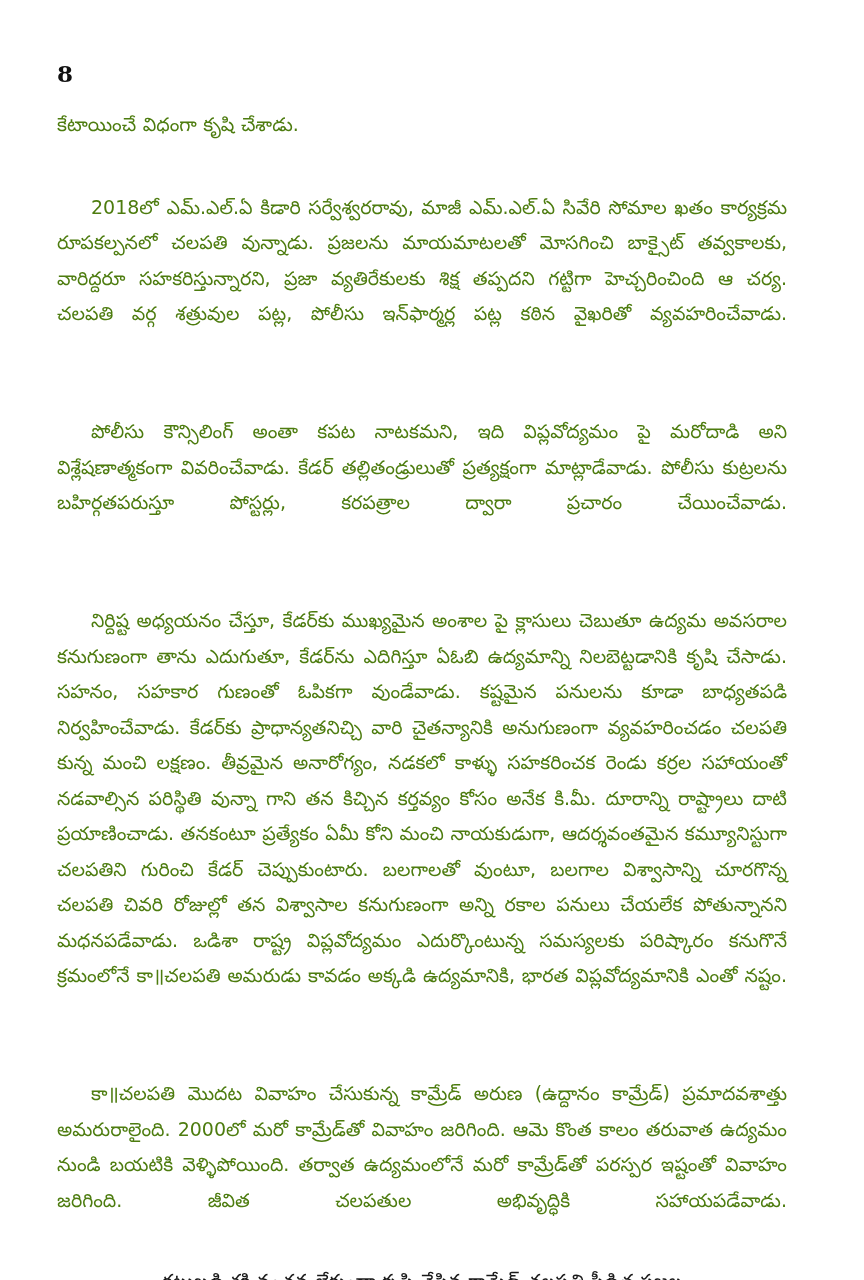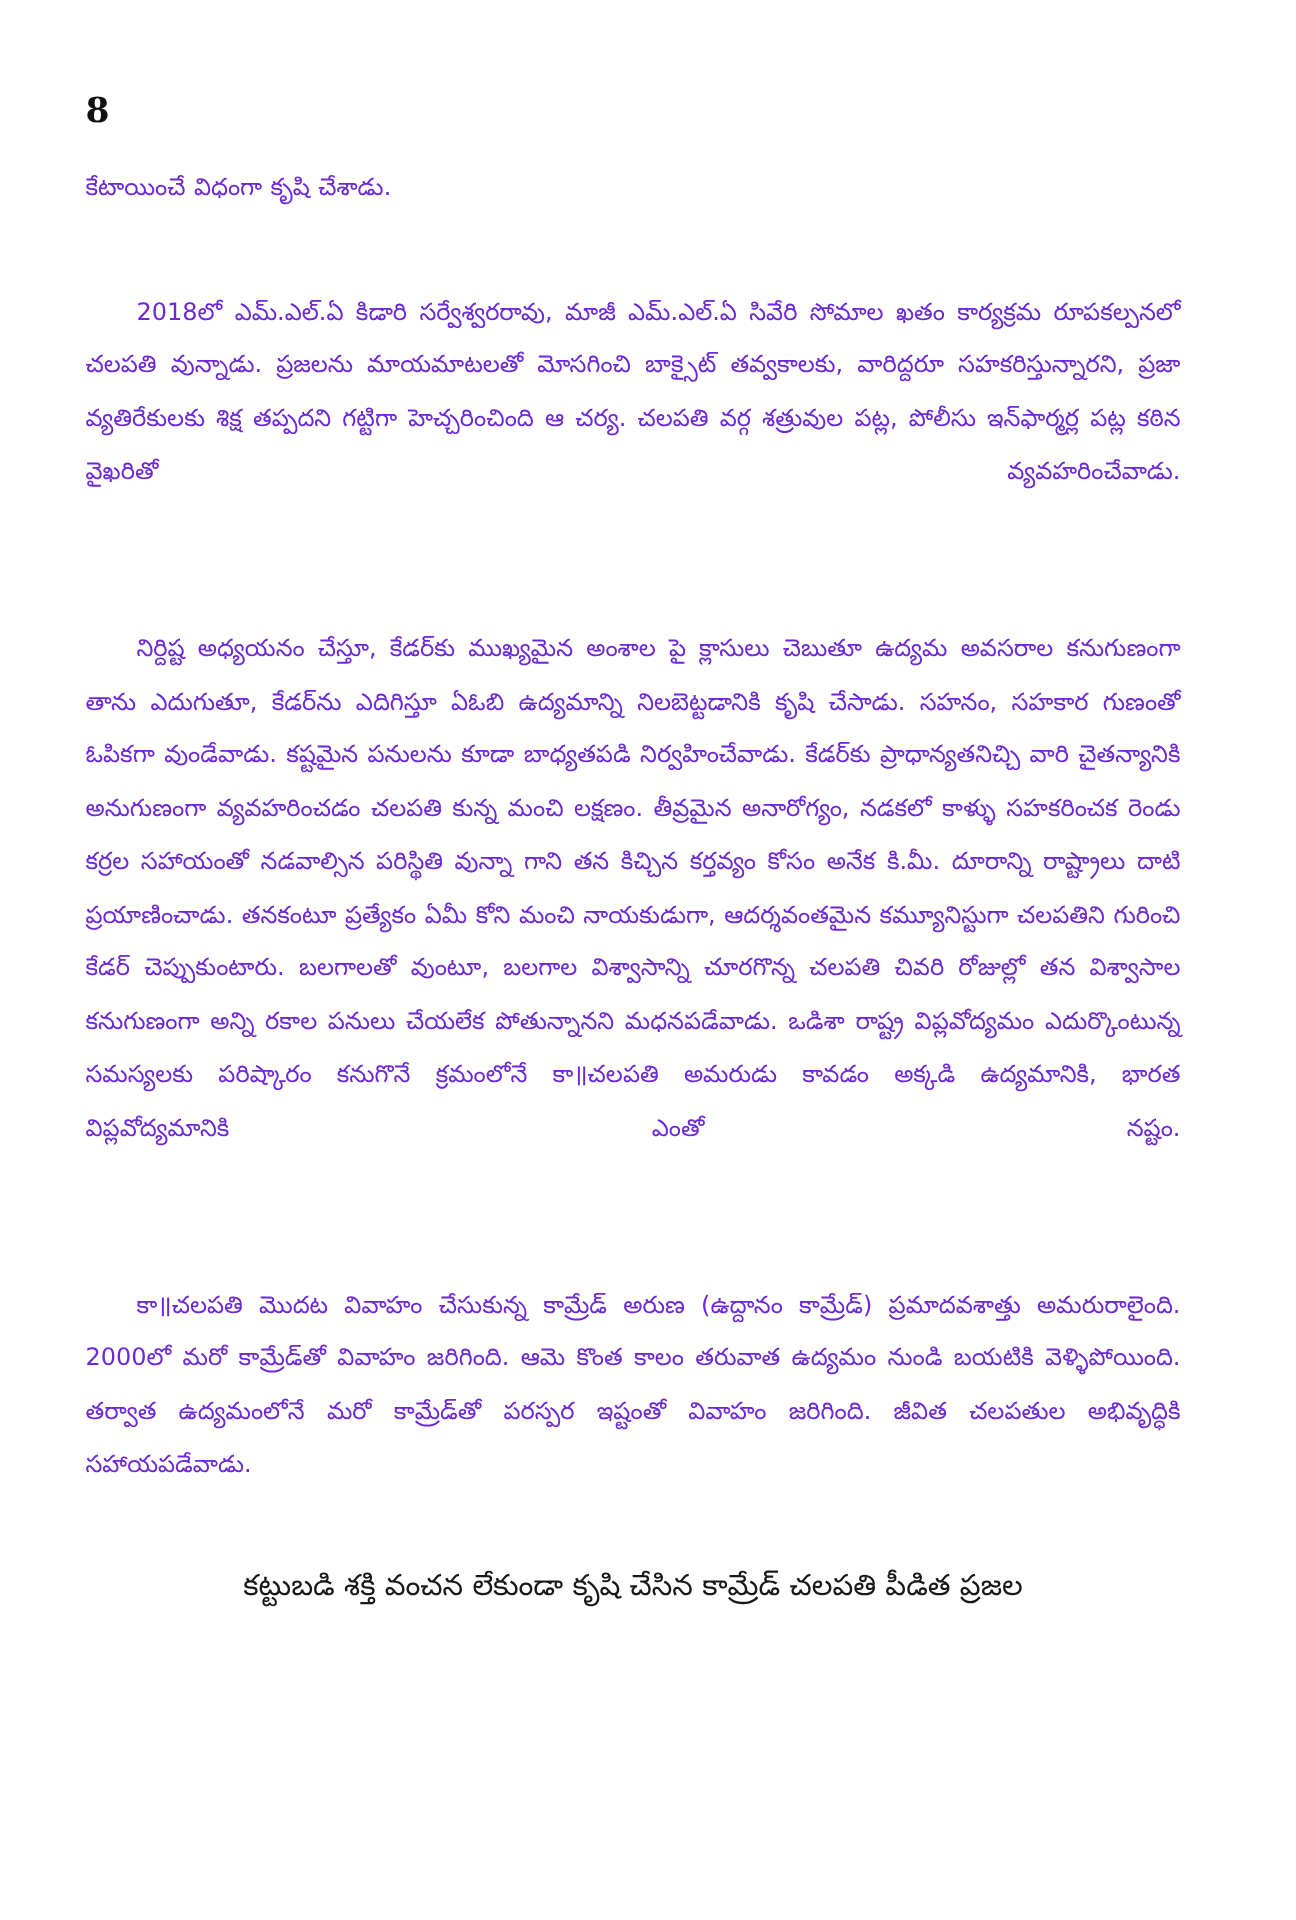--- a/index.html
+++ b/index.html
@@ -29,23 +29,23 @@
   .folio {
     font-family: "DejaVu Serif", "Liberation Serif", serif;
     font-weight: 700;
     font-size: 23px;
     line-height: 1;
     color: #111111;
     margin: 0 0 22px 0;
     letter-spacing: 0;
   }
   .body-text {
-    font-size: 16px;
+    font-size: 19px;
     line-height: 35.5px;
-    color: #6d28d9;
+    color: #4d7c0f;
     text-align: justify;
     text-justify: inter-word;
     word-spacing: 0.5px;
     margin: 0;
   }
   .para {
     margin: 0 0 10px 0;
   }
   .para.cont {
     text-indent: 0;
@@ -79,20 +79,21 @@
 
 <div class="page">
   <div class="page-inner">
 
     <div class="folio">8</div>
 
     <p class="body-text para cont no-stretch">కేటాయించే విధంగా కృషి చేశాడు.</p>
 
     <p class="body-text para indent">2018లో ఎమ్.ఎల్.ఏ కిడారి సర్వేశ్వరరావు, మాజీ ఎమ్.ఎల్.ఏ సివేరి సోమాల ఖతం కార్యక్రమ రూపకల్పనలో చలపతి వున్నాడు. ప్రజలను మాయమాటలతో మోసగించి బాక్సైట్ తవ్వకాలకు, వారిద్దరూ సహకరిస్తున్నారని, ప్రజా వ్యతిరేకులకు శిక్ష తప్పదని గట్టిగా హెచ్చరించింది ఆ చర్య. చలపతి వర్గ శత్రువుల పట్ల, పోలీసు ఇన్‌ఫార్మర్ల పట్ల కఠిన వైఖరితో వ్యవహరించేవాడు.</p>
 
+    <p class="body-text para indent">పోలీసు కౌన్సిలింగ్ అంతా కపట నాటకమని, ఇది విప్లవోద్యమం పై మరోదాడి అని విశ్లేషణాత్మకంగా వివరించేవాడు. కేడర్ తల్లితండ్రులుతో ప్రత్యక్షంగా మాట్లాడేవాడు. పోలీసు కుట్రలను బహిర్గతపరుస్తూ పోస్టర్లు, కరపత్రాల ద్వారా ప్రచారం చేయించేవాడు.</p>
 
     <p class="body-text para indent">నిర్దిష్ట అధ్యయనం చేస్తూ, కేడర్‌కు ముఖ్యమైన అంశాల పై క్లాసులు చెబుతూ ఉద్యమ అవసరాల కనుగుణంగా తాను ఎదుగుతూ, కేడర్‌ను ఎదిగిస్తూ ఏఓబి ఉద్యమాన్ని నిలబెట్టడానికి కృషి చేసాడు. సహనం, సహకార గుణంతో ఓపికగా వుండేవాడు. కష్టమైన పనులను కూడా బాధ్యతపడి నిర్వహించేవాడు. కేడర్‌కు ప్రాధాన్యతనిచ్చి వారి చైతన్యానికి అనుగుణంగా వ్యవహరించడం చలపతి కున్న మంచి లక్షణం. తీవ్రమైన అనారోగ్యం, నడకలో కాళ్ళు సహకరించక రెండు కర్రల సహాయంతో నడవాల్సిన పరిస్థితి వున్నా గాని తన కిచ్చిన కర్తవ్యం కోసం అనేక కి.మీ. దూరాన్ని రాష్ట్రాలు దాటి ప్రయాణించాడు. తనకంటూ ప్రత్యేకం ఏమీ కోని మంచి నాయకుడుగా, ఆదర్శవంతమైన కమ్యూనిస్టుగా చలపతిని గురించి కేడర్ చెప్పుకుంటారు. బలగాలతో వుంటూ, బలగాల విశ్వాసాన్ని చూరగొన్న చలపతి చివరి రోజుల్లో తన విశ్వాసాల కనుగుణంగా అన్ని రకాల పనులు చేయలేక పోతున్నానని మధనపడేవాడు. ఒడిశా రాష్ట్ర విప్లవోద్యమం ఎదుర్కొంటున్న సమస్యలకు పరిష్కారం కనుగొనే క్రమంలోనే కా॥చలపతి అమరుడు కావడం అక్కడి ఉద్యమానికి, భారత విప్లవోద్యమానికి ఎంతో నష్టం.</p>
 
     <p class="body-text para indent">కా॥చలపతి మొదట వివాహం చేసుకున్న కామ్రేడ్ అరుణ (ఉద్దానం కామ్రేడ్) ప్రమాదవశాత్తు అమరురాలైంది. 2000లో మరో కామ్రేడ్‌తో వివాహం జరిగింది. ఆమె కొంత కాలం తరువాత ఉద్యమం నుండి బయటికి వెళ్ళిపోయింది. తర్వాత ఉద్యమంలోనే మరో కామ్రేడ్‌తో పరస్పర ఇష్టంతో వివాహం జరిగింది. జీవిత చలపతుల అభివృద్ధికి సహాయపడేవాడు.</p>
 
 
     <p class="center-line">కట్టుబడి శక్తి వంచన లేకుండా కృషి చేసిన కామ్రేడ్ చలపతి పీడిత ప్రజల</p>
 
   </div>
 </div>

